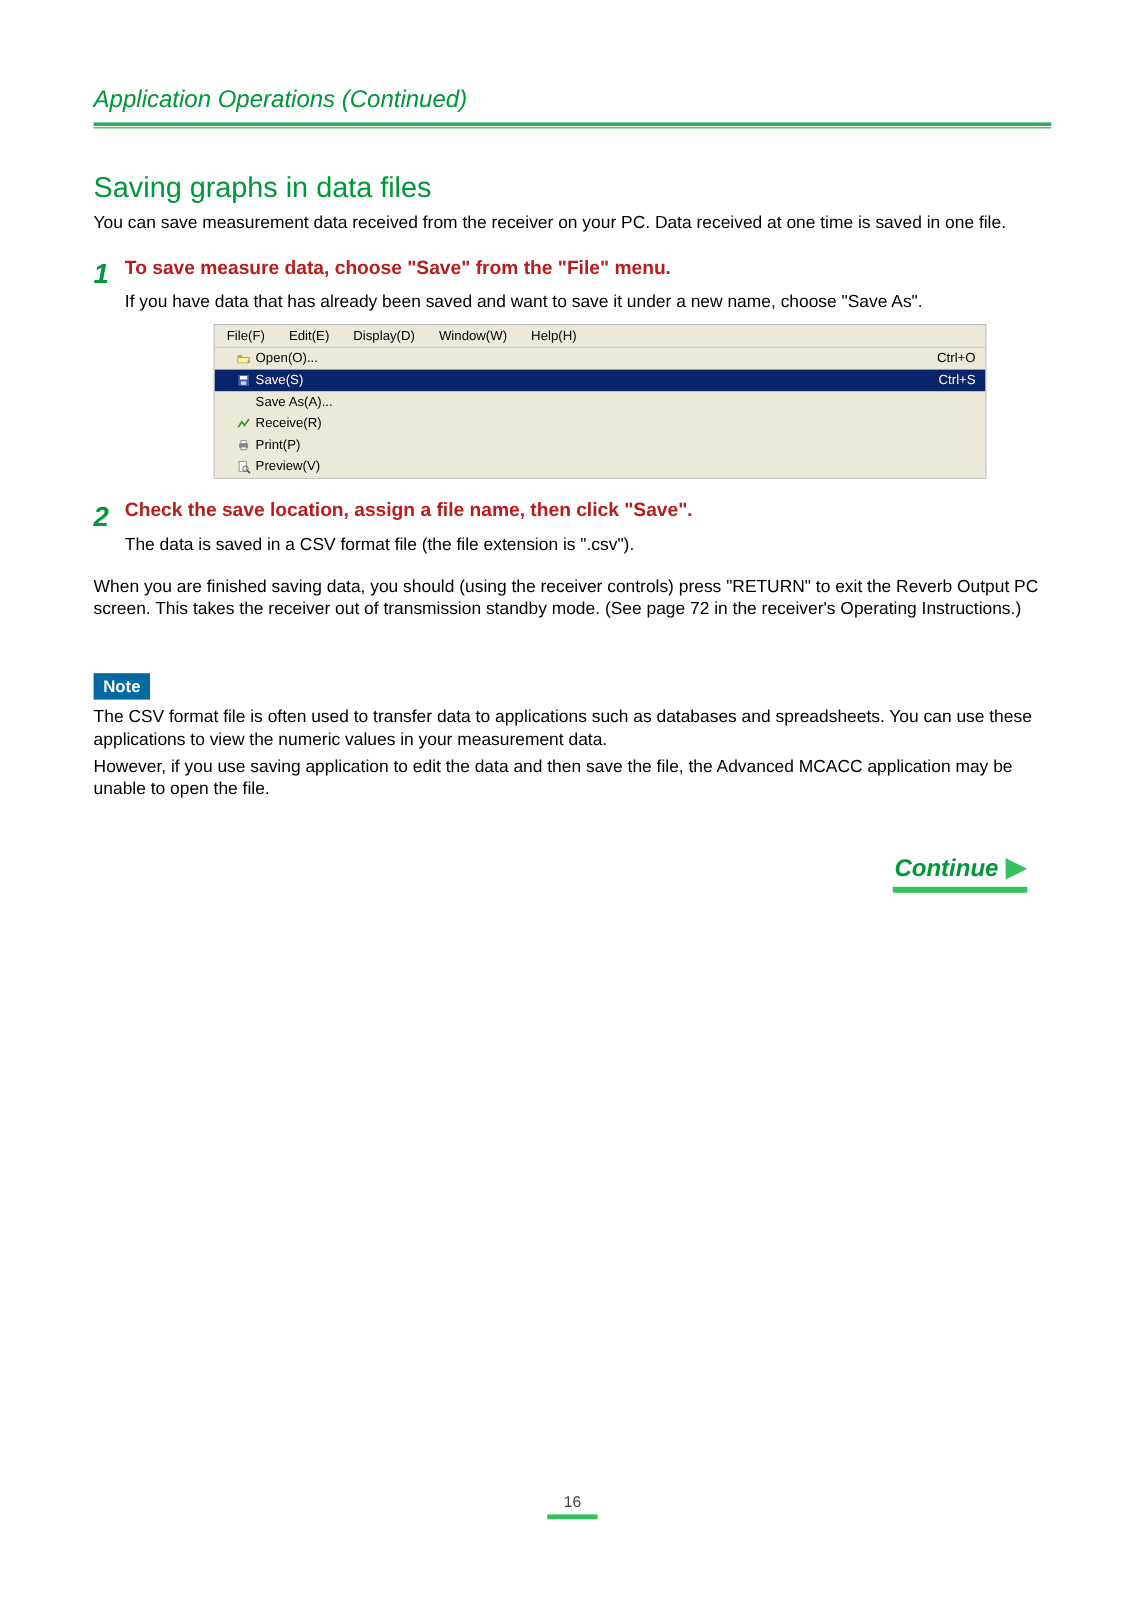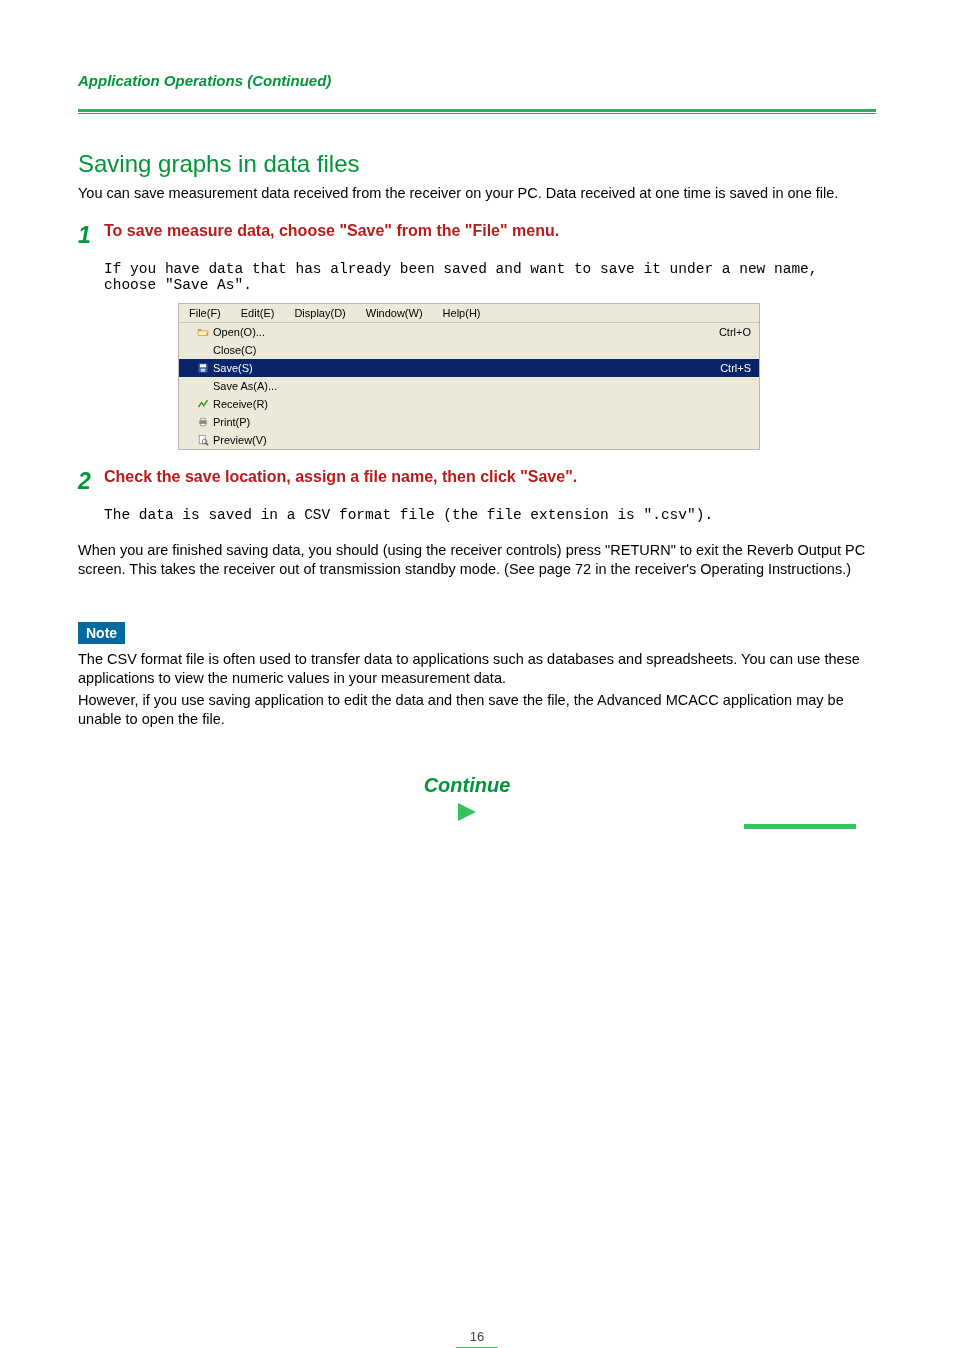--- a/index.html
+++ b/index.html
@@ -7,25 +7,25 @@
     font-family: Arial, Helvetica, sans-serif;
     background: #fff;
     width: 954px;
     margin: 0 auto;
     padding: 72px 78px 40px 78px;
     font-size: 14.5px;
     color: #000;
   }
   .section-header {
     color: #009639;
-    font-weight: bold;
+    font-weight: normal;
     font-style: italic;
-    font-size: 15px;
+    font-size: 20px;
     padding-bottom: 4px;
-    margin-bottom: 16px;
+    margin-bottom: 3px;
   }
   .green-hr-thick { border: none; border-top: 3px solid #33a95c; margin-bottom: 1px; }
   .green-hr-thin  { border: none; border-top: 1px solid #33a95c; margin-bottom: 36px; }
   h2.main-title {
     color: #009639;
     font-weight: normal;
     font-size: 24px;
     margin-bottom: 6px;
   }
   p.body-text { line-height: 1.35; margin-bottom: 18px; }
@@ -38,24 +38,24 @@
     display: inline-block;
     vertical-align: top;
     width: 22px;
   }
   .step-title {
     color: #b91c1c;
     font-weight: bold;
     font-size: 16px;
     display: inline;
   }
-  .step-body { margin-left: 26px; margin-top: 12px; margin-bottom: 10px; font-family: Liberation Mono, monospace; }
+  .step-body { margin-left: 26px; margin-top: 2px; margin-bottom: 10px; }
   .indented-para { margin-top: 18px; line-height:1.35; }
   .menu-screenshot {
-    width: 582px;
+    width: 644px;
     margin: 8px auto 18px 100px;
     border: 1px solid #b8b8b8;
     font-family: "MS Sans Serif", Tahoma, sans-serif;
     font-size: 11px;
     color: #000;
   }
   .menubar {
     display: flex;
     background: #ece9d8;
     border-bottom: 1px solid #c9c9c9;
@@ -79,21 +79,21 @@
     background: #0369a1;
     color: #fff;
     font-weight: bold;
     padding: 3px 8px;
     font-size: 14px;
     margin-top: 24px;
     margin-bottom: 6px;
   }
   .continue-wrap {
     display:flex; justify-content:flex-end; align-items:center;
-    margin-top: 44px; padding-right: 20px; gap:6px;flex-direction:column;
+    margin-top: 44px; padding-right: 20px; gap:6px;
   }
   .continue-text {
     color:#009639; font-style:italic; font-weight:600; font-size:20px;
   }
   .continue-tri {
     width:0;height:0;
     border-left:18px solid #33c25e;
     border-top:9px solid transparent;
     border-bottom:9px solid transparent;
   }
@@ -135,25 +135,20 @@
     <div class="menu-item">
       <span class="mi-icon">
         <svg class="icon" viewBox="0 0 16 16">
             <path fill="#c8a24a" d="M1 4h5l1 2h8v7H1z"></path>
             <path fill="#fff3b0" d="M2 7h12l-2 5H2z"></path>
           </svg>
       </span>
       <span class="mi-label">Open(O)...</span>
       <span class="mi-shortcut">Ctrl+O</span>
     </div>
-    <div class="menu-item">
-      <span class="mi-icon"></span>
-      <span class="mi-label">Close(C)</span>
-      <span class="mi-shortcut"></span>
-    </div>
     <div class="menu-item selected">
       <span class="mi-icon">
         <svg class="icon" viewBox="0 0 16 16">
             <rect x="2" y="2" width="12" height="12" fill="#3a5ea8"></rect>
             <rect x="4" y="3" width="8" height="4" fill="#fff"></rect>
             <rect x="5" y="9" width="6" height="4" fill="#d0d0d0"></rect>
           </svg>
       </span>
       <span class="mi-label">Save(S)</span>
       <span class="mi-shortcut">Ctrl+S</span>

